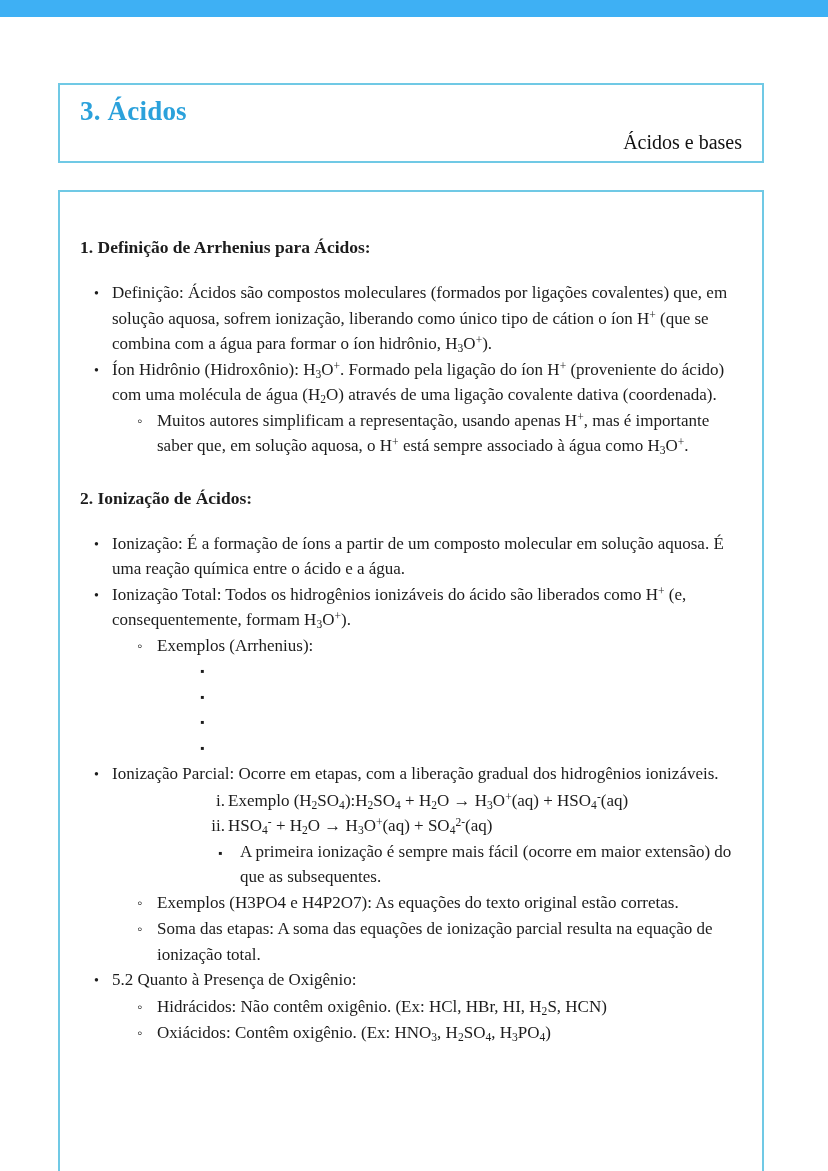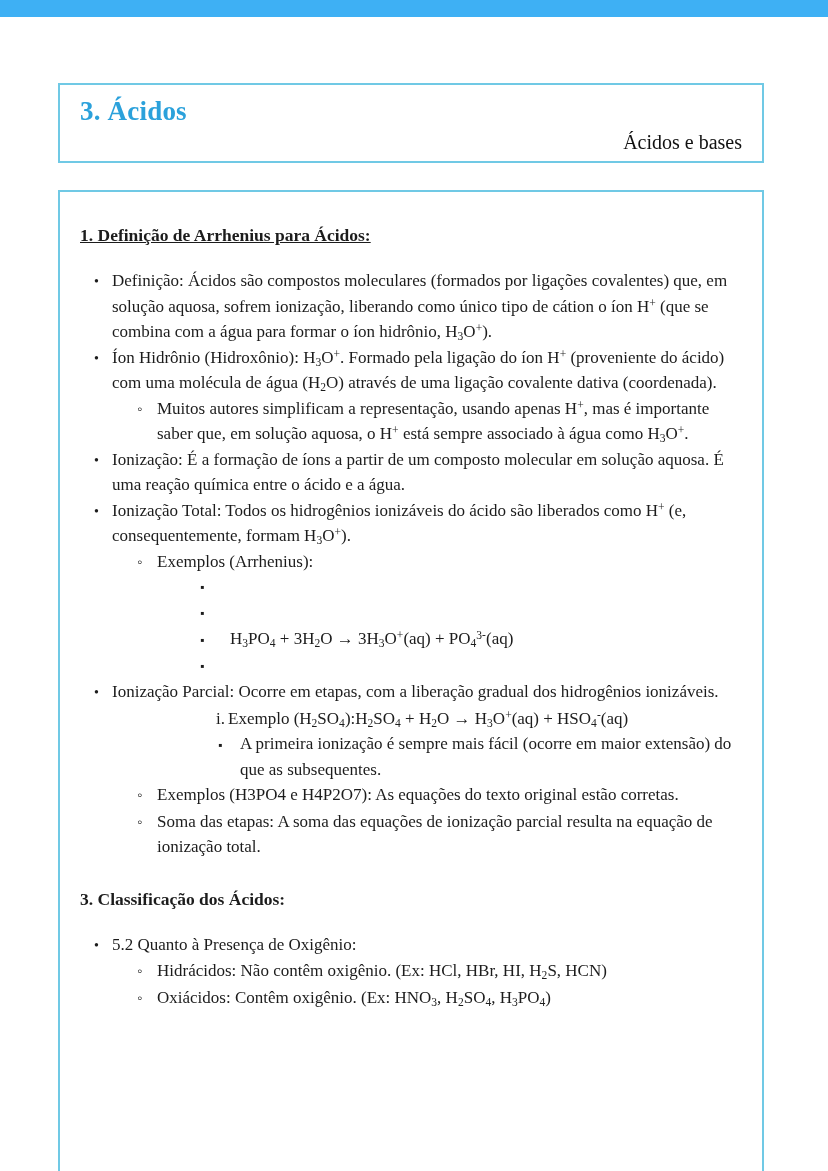--- a/index.html
+++ b/index.html
@@ -31,21 +31,21 @@
     letter-spacing:0.2px;
   }
   .page-subtitle{
     font-size:20px;line-height:28px;color:#111111;text-align:right;
   }
   .content-card{ top:190px; height:1005px; padding:30px 20px 20px 20px; }
   .sec-heading{
     font-weight:bold;font-size:17.5px;line-height:26px;
     margin:26px 0 20px 0;
   }
-  .sec-heading.first{ margin-top:0;text-decoration:underline; }
+  .sec-heading.first{ margin-top:12px; }
   .li{
     display:flex;align-items:baseline;
     font-size:17px;line-height:25.5px;
   }
   .li .marker{flex:none;}
   .li .txt{flex:1 1 auto;}
   .l1{ margin-left:14px; }  .l1 > .marker{ width:18px; font-size:14px; }
   .l2{ margin-left:57px; }  .l2 > .marker{ width:20px; font-size:15px; }
   .l3s{ margin-left:120px; } .l3s > .marker{ width:30px; font-size:12px; }
   .l3r{ margin-left:120px; } .l3r > .marker{ width:28px; text-align:right; padding-right:3px; font-size:17px; }
@@ -72,66 +72,69 @@
         <div class="txt">Definição: Ácidos são compostos moleculares (formados por ligações covalentes) que, em solução aquosa, sofrem ionização, liberando como único tipo de cátion o íon H<sup>+</sup> (que se combina com a água para formar o íon hidrônio, H<sub>3</sub>O<sup>+</sup>).</div>
       </div>
       <div class="li l1">
         <span class="marker">•</span>
         <div class="txt">Íon Hidrônio (Hidroxônio): H<sub>3</sub>O<sup>+</sup>. Formado pela ligação do íon H<sup>+</sup> (proveniente do ácido) com uma molécula de água (H<sub>2</sub>O) através de uma ligação covalente dativa (coordenada).</div>
       </div>
       <div class="li l2">
         <span class="marker">◦</span>
         <div class="txt">Muitos autores simplificam a representação, usando apenas H<sup>+</sup>, mas é importante saber que, em solução aquosa, o H<sup>+</sup> está sempre associado à água como H<sub>3</sub>O<sup>+</sup>.</div>
       </div>
+      <div class="sec-heading">2. Ionização de Ácidos:</div>
       <div class="li l1">
         <span class="marker">•</span>
         <div class="txt">Ionização: É a formação de íons a partir de um composto molecular em solução aquosa. É uma reação química entre o ácido e a água.</div>
       </div>
       <div class="li l1">
         <span class="marker">•</span>
         <div class="txt">Ionização Total: Todos os hidrogênios ionizáveis do ácido são liberados como H<sup>+</sup> (e, consequentemente, formam H<sub>3</sub>O<sup>+</sup>).</div>
       </div>
       <div class="li l2">
         <span class="marker">◦</span>
         <div class="txt">Exemplos (Arrhenius):</div>
       </div>
       <div class="li l3s">
         <span class="marker">▪</span>
       </div>
       <div class="li l3s">
         <span class="marker">▪</span>
       </div>
       <div class="li l3s">
         <span class="marker">▪</span>
-        <div class="txt">H<sub>3</sub>PO<sub>4</sub> + 3H<sub>2</sub>O → 3H<sub>3</sub>O<sup>+</sup>(aq) + PO<sub>4</sub><sup>3-</sup>(aq)</div>
       </div>
       <div class="li l3s">
         <span class="marker">▪</span>
       </div>
       <div class="li l1">
         <span class="marker">•</span>
         <div class="txt">Ionização Parcial: Ocorre em etapas, com a liberação gradual dos hidrogênios ionizáveis.</div>
       </div>
       <div class="li l3r">
         <span class="marker">i.</span>
         <div class="txt">Exemplo (H<sub>2</sub>SO<sub>4</sub>):H<sub>2</sub>SO<sub>4</sub> + H<sub>2</sub>O → H<sub>3</sub>O<sup>+</sup>(aq) + HSO<sub>4</sub><sup>-</sup>(aq)</div>
+      </div>
+      <div class="li l3r">
+        <span class="marker">ii.</span>
+        <div class="txt">HSO<sub>4</sub><sup>-</sup> + H<sub>2</sub>O → H<sub>3</sub>O<sup>+</sup>(aq) + SO<sub>4</sub><sup>2-</sup>(aq)</div>
       </div>
       <div class="li l4s">
         <span class="marker">▪</span>
         <div class="txt">A primeira ionização é sempre mais fácil (ocorre em maior extensão) do que as subsequentes.</div>
       </div>
       <div class="li l2">
         <span class="marker">◦</span>
         <div class="txt">Exemplos (H3PO4 e H4P2O7): As equações do texto original estão corretas.</div>
       </div>
       <div class="li l2">
         <span class="marker">◦</span>
         <div class="txt">Soma das etapas: A soma das equações de ionização parcial resulta na equação de ionização total.</div>
       </div>
-      <div class="sec-heading">3. Classificação dos Ácidos:</div>
       <div class="li l1">
         <span class="marker">•</span>
         <div class="txt">5.2 Quanto à Presença de Oxigênio:</div>
       </div>
       <div class="li l2">
         <span class="marker">◦</span>
         <div class="txt">Hidrácidos: Não contêm oxigênio. (Ex: HCl, HBr, HI, H<sub>2</sub>S, HCN)</div>
       </div>
       <div class="li l2">
         <span class="marker">◦</span>

